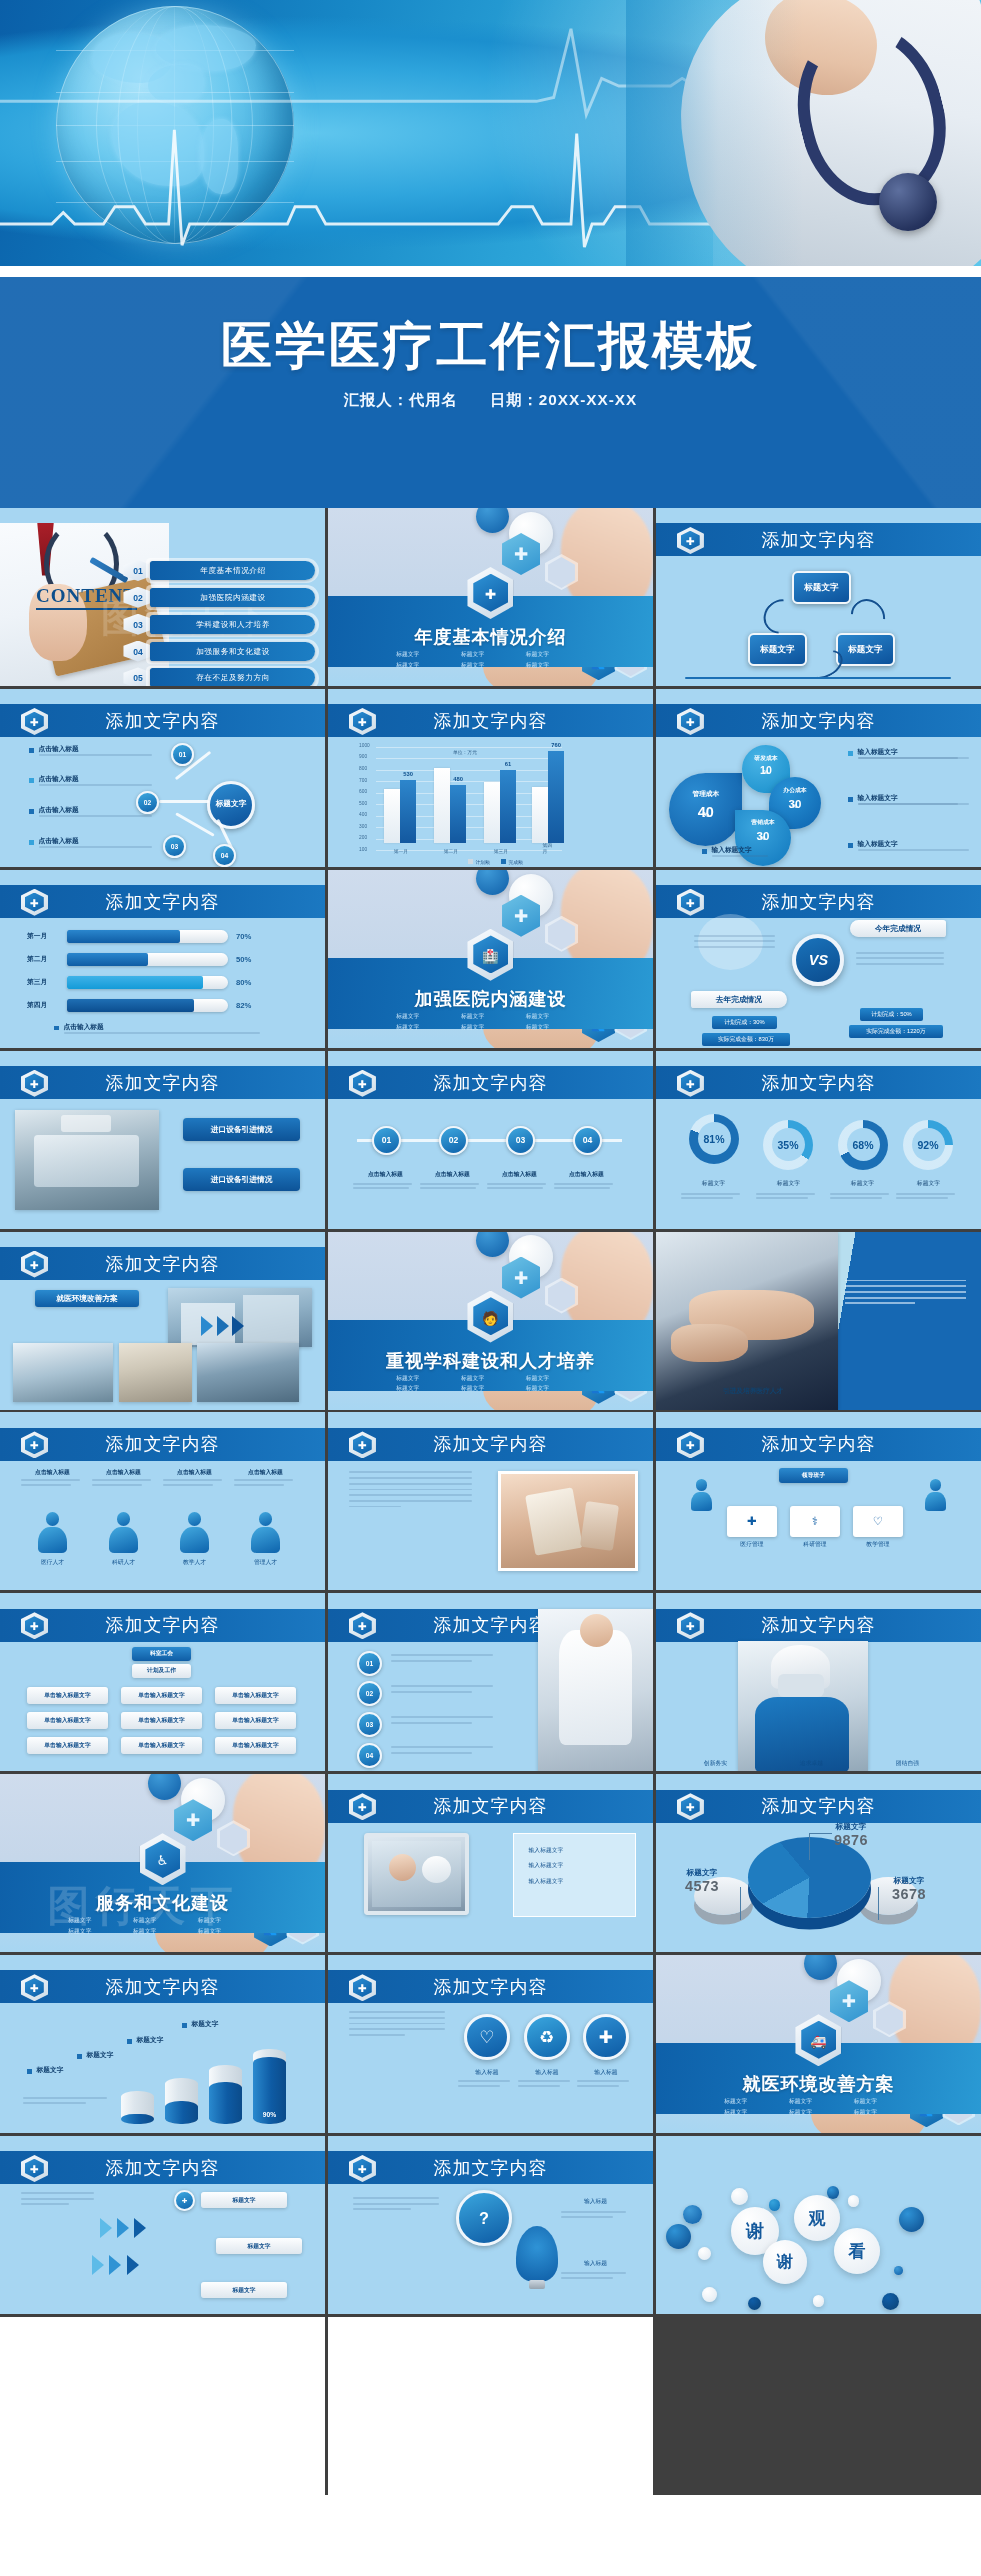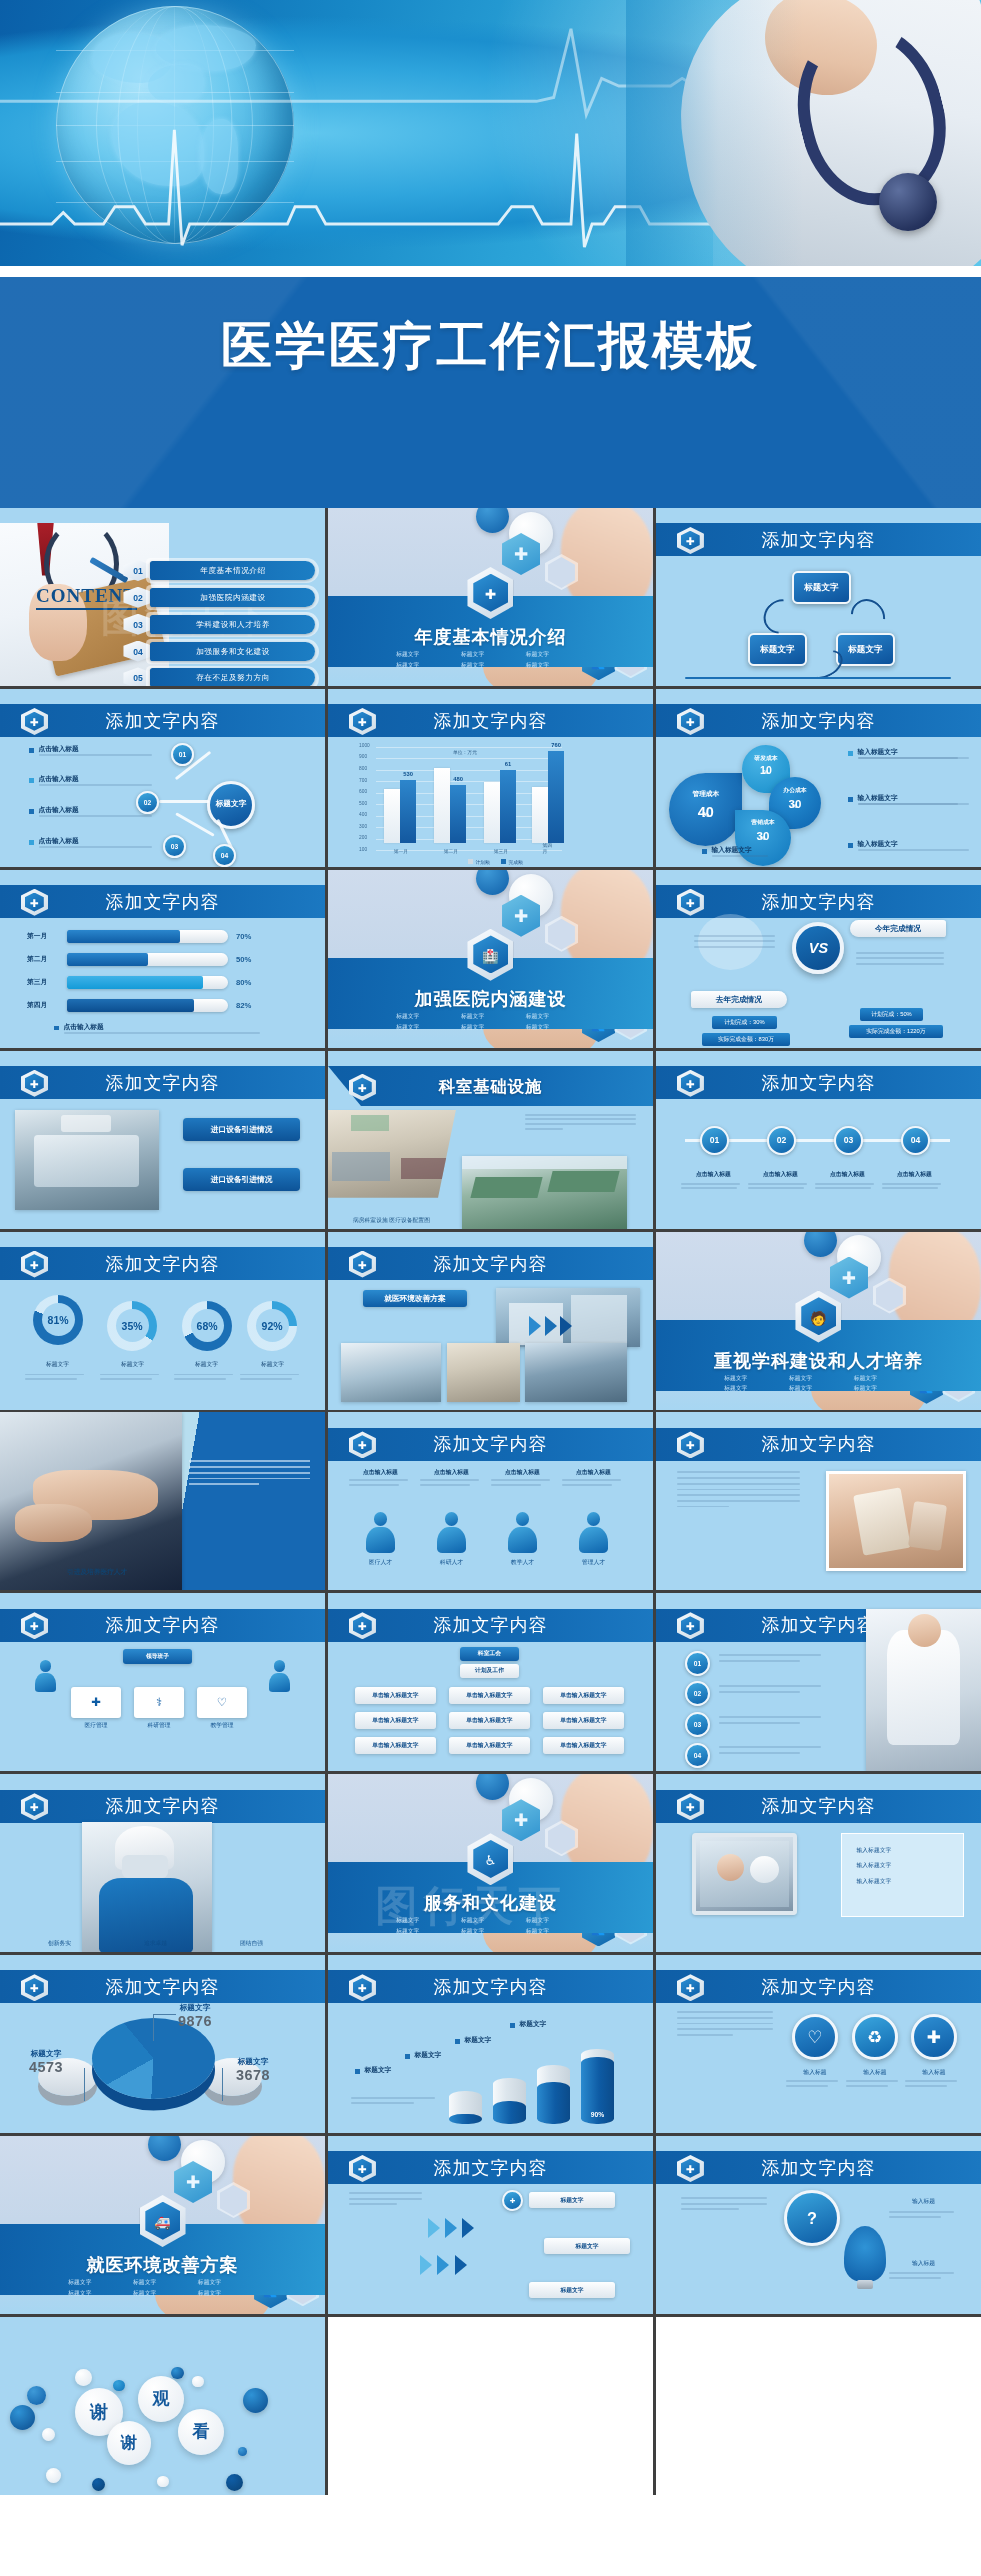--- a/index.html
+++ b/index.html
@@ -428,21 +428,21 @@
   .pgtrack {
     position:absolute; left:40px; top:1.9px; width:161px; height:13.4px;
     background:linear-gradient(180deg,#ffffff,#dde5ec); border-radius:1.9px 6.7px 6.7px 1.9px;
     box-shadow:0 1px 2.9px rgba(0,0,0,.2);
   }
   .pgfill { position:absolute; left:0; top:0; height:13.4px; border-radius:1.9px; }
   .pgpct { position:absolute; left:209px; top:3.8px; font-size:7.7px; color:#1b5e97; font-weight:bold; }
 
   
   .vs-ring {
-    position:absolute; left:50%; top:52px; transform:translateX(-50%);
+    position:absolute; left:50%; top:64px; transform:translateX(-50%);
     width:52px; height:52px; border-radius:50%;
     background:linear-gradient(160deg,#1a73bb,#0b4c8e);
     border:4.8px solid #eef4fa; box-shadow:0 2.9px 7.7px rgba(0,0,0,.3);
     color:#fff; font-size:14.4px; font-weight:bold;
     display:flex; align-items:center; justify-content:center; font-style:italic;
   }
   .tagpill {
     position:absolute; height:17px; border-radius:8.6px 2.9px 2.9px 8.6px;
     background:linear-gradient(180deg,#fdfeff,#dfe7ee);
     box-shadow:0 1px 3.8px rgba(0,0,0,.2);
@@ -586,20 +586,24 @@
       <div class="coat"></div>
       <div class="skin"></div>
       <div class="scope-tube"></div>
       <div class="scope-head"></div>
       <div class="coat-shadow"></div>
     </div>
   </div>
   <div class="white-strip"></div>
   <div class="title-band">
     <div class="main-title">医学医疗工作汇报模板</div>
+    <div class="sub-title">
+      <span>汇报人：代用名</span>
+      <span>日期：20XX-XX-XX</span>
+    </div>
   </div>
 </div>
 
 <div class="grid">
 
 
   <div class="cell">
     <div class="doc2">
       <div class="coat2"></div>
         <div class="tie"></div>
@@ -958,43 +962,20 @@
     <div class="hexicon"></div>
     <div class="shdr-title">添加文字内容</div>
     <div class="photo ph-or" style="left:15.3px;top:59px;width:144px;height:100px">
       <div style="position:absolute;left:19px;top:25px;width:105px;height:52px;background:linear-gradient(170deg,#eef4f8,#b9ccd8);border-radius:3.8px;opacity:.85"></div>
       <div style="position:absolute;left:46px;top:5.8px;width:50px;height:17px;background:rgba(255,255,255,.55);border-radius:2.9px"></div>
     </div>
     <div class="tagpill" style="right:25px;top:67px;width:117px;height:23px;line-height:23px;border-radius:3.8px;background:linear-gradient(180deg,#1f78c0,#0d5397);color:#fff">进口设备引进情况</div>
     <div class="tagpill" style="right:25px;top:117px;width:117px;height:23px;line-height:23px;border-radius:3.8px;background:linear-gradient(180deg,#1f78c0,#0d5397);color:#fff">进口设备引进情况</div>
   </div>
 
-  <div class="cell">
-    <div style="position:absolute;inset:0;background:#a7d6f2"></div>
-    <div style="position:absolute;left:0;top:15.3px;width:100%;height:40px;background:linear-gradient(100deg,#0e5ea6 0%,#1269b3 58%,#1f81c6 100%);clip-path:polygon(0 0,100% 0,100% 100%,33px 100%)"></div>
-    <div class="hexicon" style="top:23px"></div>
-    <div class="shdr-title" style="top:25px;font-size:16.3px;font-weight:bold;text-shadow:0 1px 2.9px rgba(0,0,0,.3)">科室基础设施</div>
-    <div class="photo ph-room" style="left:0;top:59px;width:128px;height:88px;clip-path:polygon(0 0,100% 0,86% 100%,0 100%)">
-      <div style="position:absolute;left:3.8px;top:42px;width:58px;height:29px;background:rgba(120,150,175,.5)"></div>
-      <div style="position:absolute;left:73px;top:48px;width:46px;height:21px;background:rgba(100,60,70,.55)"></div>
-      <div style="position:absolute;left:23px;top:5.8px;width:38px;height:15.3px;background:rgba(120,175,140,.55)"></div>
-    </div>
-    <div class="photo ph-bed" style="left:134px;top:105px;width:165px;height:73px">
-      <div style="position:absolute;left:11.5px;top:21px;width:67px;height:21px;background:#5a8c6e;transform:skewX(-14deg)"></div>
-      <div style="position:absolute;left:88px;top:15.3px;width:67px;height:21px;background:#5a8c6e;transform:skewX(-14deg)"></div>
-      <div style="position:absolute;left:0;top:0;width:165px;height:13.4px;background:rgba(225,238,246,.8)"></div>
-    </div>
-    <div style="position:absolute;right:13.4px;top:63px;width:115px">
-      <div class="fake-line lt" style="position:relative;width:111px;margin-bottom:2.9px"></div>
-      <div class="fake-line lt" style="position:relative;width:111px;margin-bottom:2.9px"></div>
-      <div class="fake-line lt" style="position:relative;width:111px;margin-bottom:2.9px"></div>
-      <div class="fake-line lt" style="position:relative;width:38px"></div>
-    </div>
-    <div style="position:absolute;left:25px;bottom:3.8px;font-size:5.8px;color:#1e5484">病房科室设施 医疗设备配置图</div>
-  </div>
 
   <div class="cell">
     <div class="shdr"></div>
     <div class="hexicon"></div>
     <div class="shdr-title">添加文字内容</div>
     <div class="tl-line" style="left:29px;top:88px;width:265px"></div>
     <div class="tl-node" style="left:44px;top:75px">
         <span>01</span>
       </div>
     <div class="tl-node" style="left:111px;top:75px">

